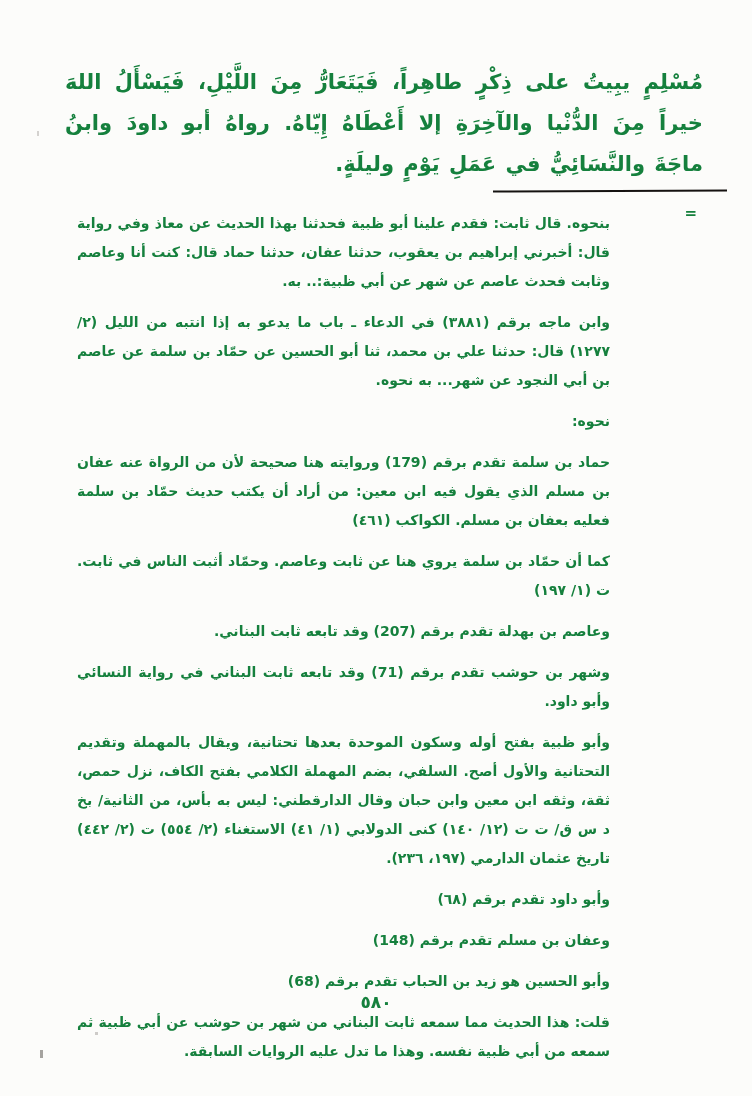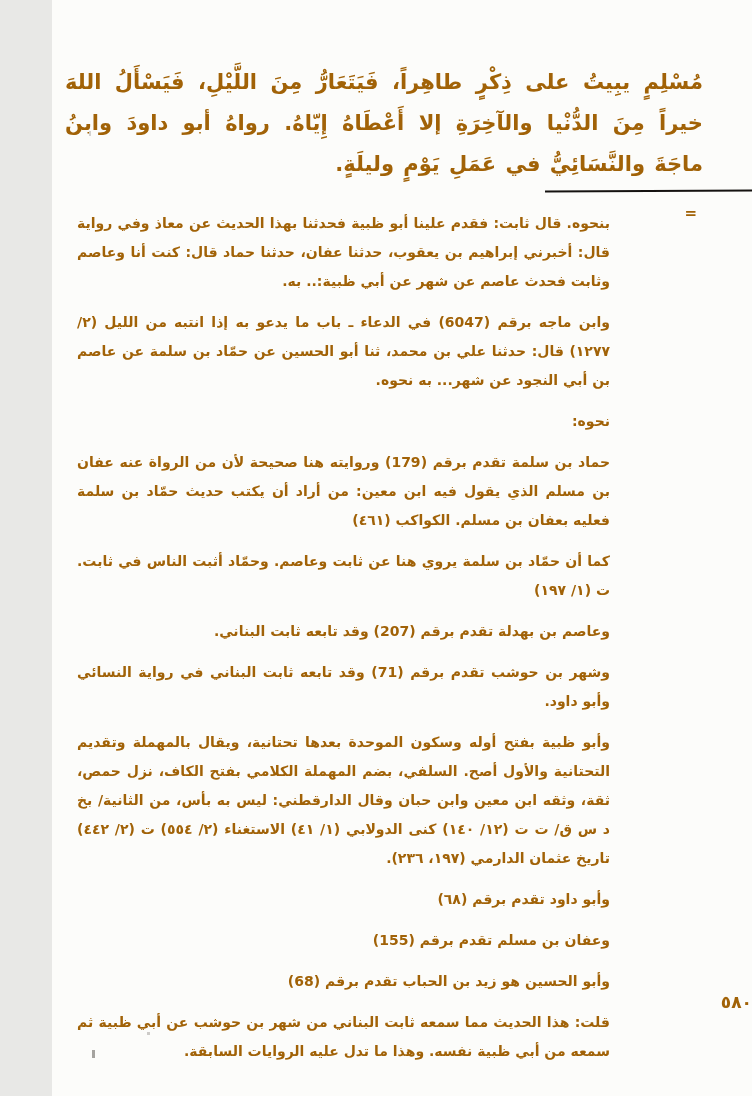--- a/index.html
+++ b/index.html
@@ -6,26 +6,25 @@
     margin: 0;
     padding: 0;
     width: 752px;
     height: 1096px;
     overflow: hidden;
     background: #e8e8e6;
     font-family: "DejaVu Sans", sans-serif;
   }
   .scan-page {
     position: relative;
-    width: 680px;
+    width: 752px;
     height: 1096px;
     background: #fcfcfa;
-    color: #a16207;
+    color: #15803d;
     direction: rtl;
-    padding-left: 20px;
   }
   .hadith-text {
     position: absolute;
     top: 62px;
     right: 49px;
     width: 638px;
     font-size: 21px;
     font-weight: 700;
     line-height: 41px;
     text-align: justify;
@@ -60,20 +59,21 @@
     top: 2px;
     right: -75px;
     font-size: 15px;
     font-weight: 700;
   }
   .page-number {
     position: absolute;
     top: 992px;
     left: 0;
     width: 100%;
+    text-align: center;
     font-size: 17px;
     font-weight: 700;
     letter-spacing: 2px;
   }
   .scan-artifact { position: absolute; background: #b9b6b2; }
   .artifact-1 { top: 131px; left: 37px; width: 2px; height: 5px; opacity: .6; }
   .artifact-2 { top: 1050px; left: 40px; width: 3px; height: 8px; background:#8f8c88; opacity:.8; }
   .artifact-3 { top: 1032px; left: 95px; width: 3px; height: 3px; opacity: .7; }
 </style>
 </head>
@@ -81,29 +81,29 @@
 
 <div class="scan-page">
 
   <div class="hadith-text">مُسْلِمٍ يبِيتُ على ذِكْرٍ طاهِراً، فَيَتَعَارُّ مِنَ اللَّيْلِ، فَيَسْأَلُ اللهَ خيراً مِنَ الدُّنْيا والآخِرَةِ إلا أَعْطَاهُ إِيّاهُ. رواهُ أبو داودَ وابنُ ماجَةَ والنَّسَائِيُّ في عَمَلِ يَوْمٍ وليلَةٍ.</div>
 
   <div class="footnote-separator"></div>
 
   <div class="footnotes">
     <span class="continuation-marker">=</span>
     <p>بنحوه. قال ثابت: فقدم علينا أبو ظبية فحدثنا بهذا الحديث عن معاذ وفي رواية قال: أخبرني إبراهيم بن يعقوب، حدثنا عفان، حدثنا حماد قال: كنت أنا وعاصم وثابت فحدث عاصم عن شهر عن أبي ظبية:.. به.</p>
-    <p>وابن ماجه برقم (6047) في الدعاء ـ باب ما يدعو به إذا انتبه من الليل (٢/ ١٢٧٧) قال: حدثنا علي بن محمد، ثنا أبو الحسين عن حمّاد بن سلمة عن عاصم بن أبي النجود عن شهر... به نحوه.</p>
+    <p>وابن ماجه برقم (٣٨٨١) في الدعاء ـ باب ما يدعو به إذا انتبه من الليل (٢/ ١٢٧٧) قال: حدثنا علي بن محمد، ثنا أبو الحسين عن حمّاد بن سلمة عن عاصم بن أبي النجود عن شهر... به نحوه.</p>
     <p>نحوه:</p>
     <p>حماد بن سلمة تقدم برقم (179) وروايته هنا صحيحة لأن من الرواة عنه عفان بن مسلم الذي يقول فيه ابن معين: من أراد أن يكتب حديث حمّاد بن سلمة فعليه بعفان بن مسلم. الكواكب (٤٦١)</p>
     <p>كما أن حمّاد بن سلمة يروي هنا عن ثابت وعاصم. وحمّاد أثبت الناس في ثابت. ت (١/ ١٩٧)</p>
     <p>وعاصم بن بهدلة تقدم برقم (207) وقد تابعه ثابت البناني.</p>
     <p>وشهر بن حوشب تقدم برقم (71) وقد تابعه ثابت البناني في رواية النسائي وأبو داود.</p>
     <p>وأبو ظبية بفتح أوله وسكون الموحدة بعدها تحتانية، ويقال بالمهملة وتقديم التحتانية والأول أصح. السلفي، بضم المهملة الكلامي بفتح الكاف، نزل حمص، ثقة، وثقه ابن معين وابن حبان وقال الدارقطني: ليس به بأس، من الثانية/ بخ د س ق/ ت ت (١٢/ ١٤٠) كنى الدولابي (١/ ٤١) الاستغناء (٢/ ٥٥٤) ت (٢/ ٤٤٢) تاريخ عثمان الدارمي (١٩٧، ٢٣٦).</p>
     <p>وأبو داود تقدم برقم (٦٨)</p>
-    <p>وعفان بن مسلم تقدم برقم (155)</p>
+    <p>وعفان بن مسلم تقدم برقم (148)</p>
     <p>وأبو الحسين هو زيد بن الحباب تقدم برقم (68)</p>
     <p>قلت: هذا الحديث مما سمعه ثابت البناني من شهر بن حوشب عن أبي ظبية ثم سمعه من أبي ظبية نفسه. وهذا ما تدل عليه الروايات السابقة.</p>
   </div>
 
   <div class="page-number">٥٨٠</div>
 
   <div class="scan-artifact artifact-1"></div>
   <div class="scan-artifact artifact-2"></div>
   <div class="scan-artifact artifact-3"></div>
 

